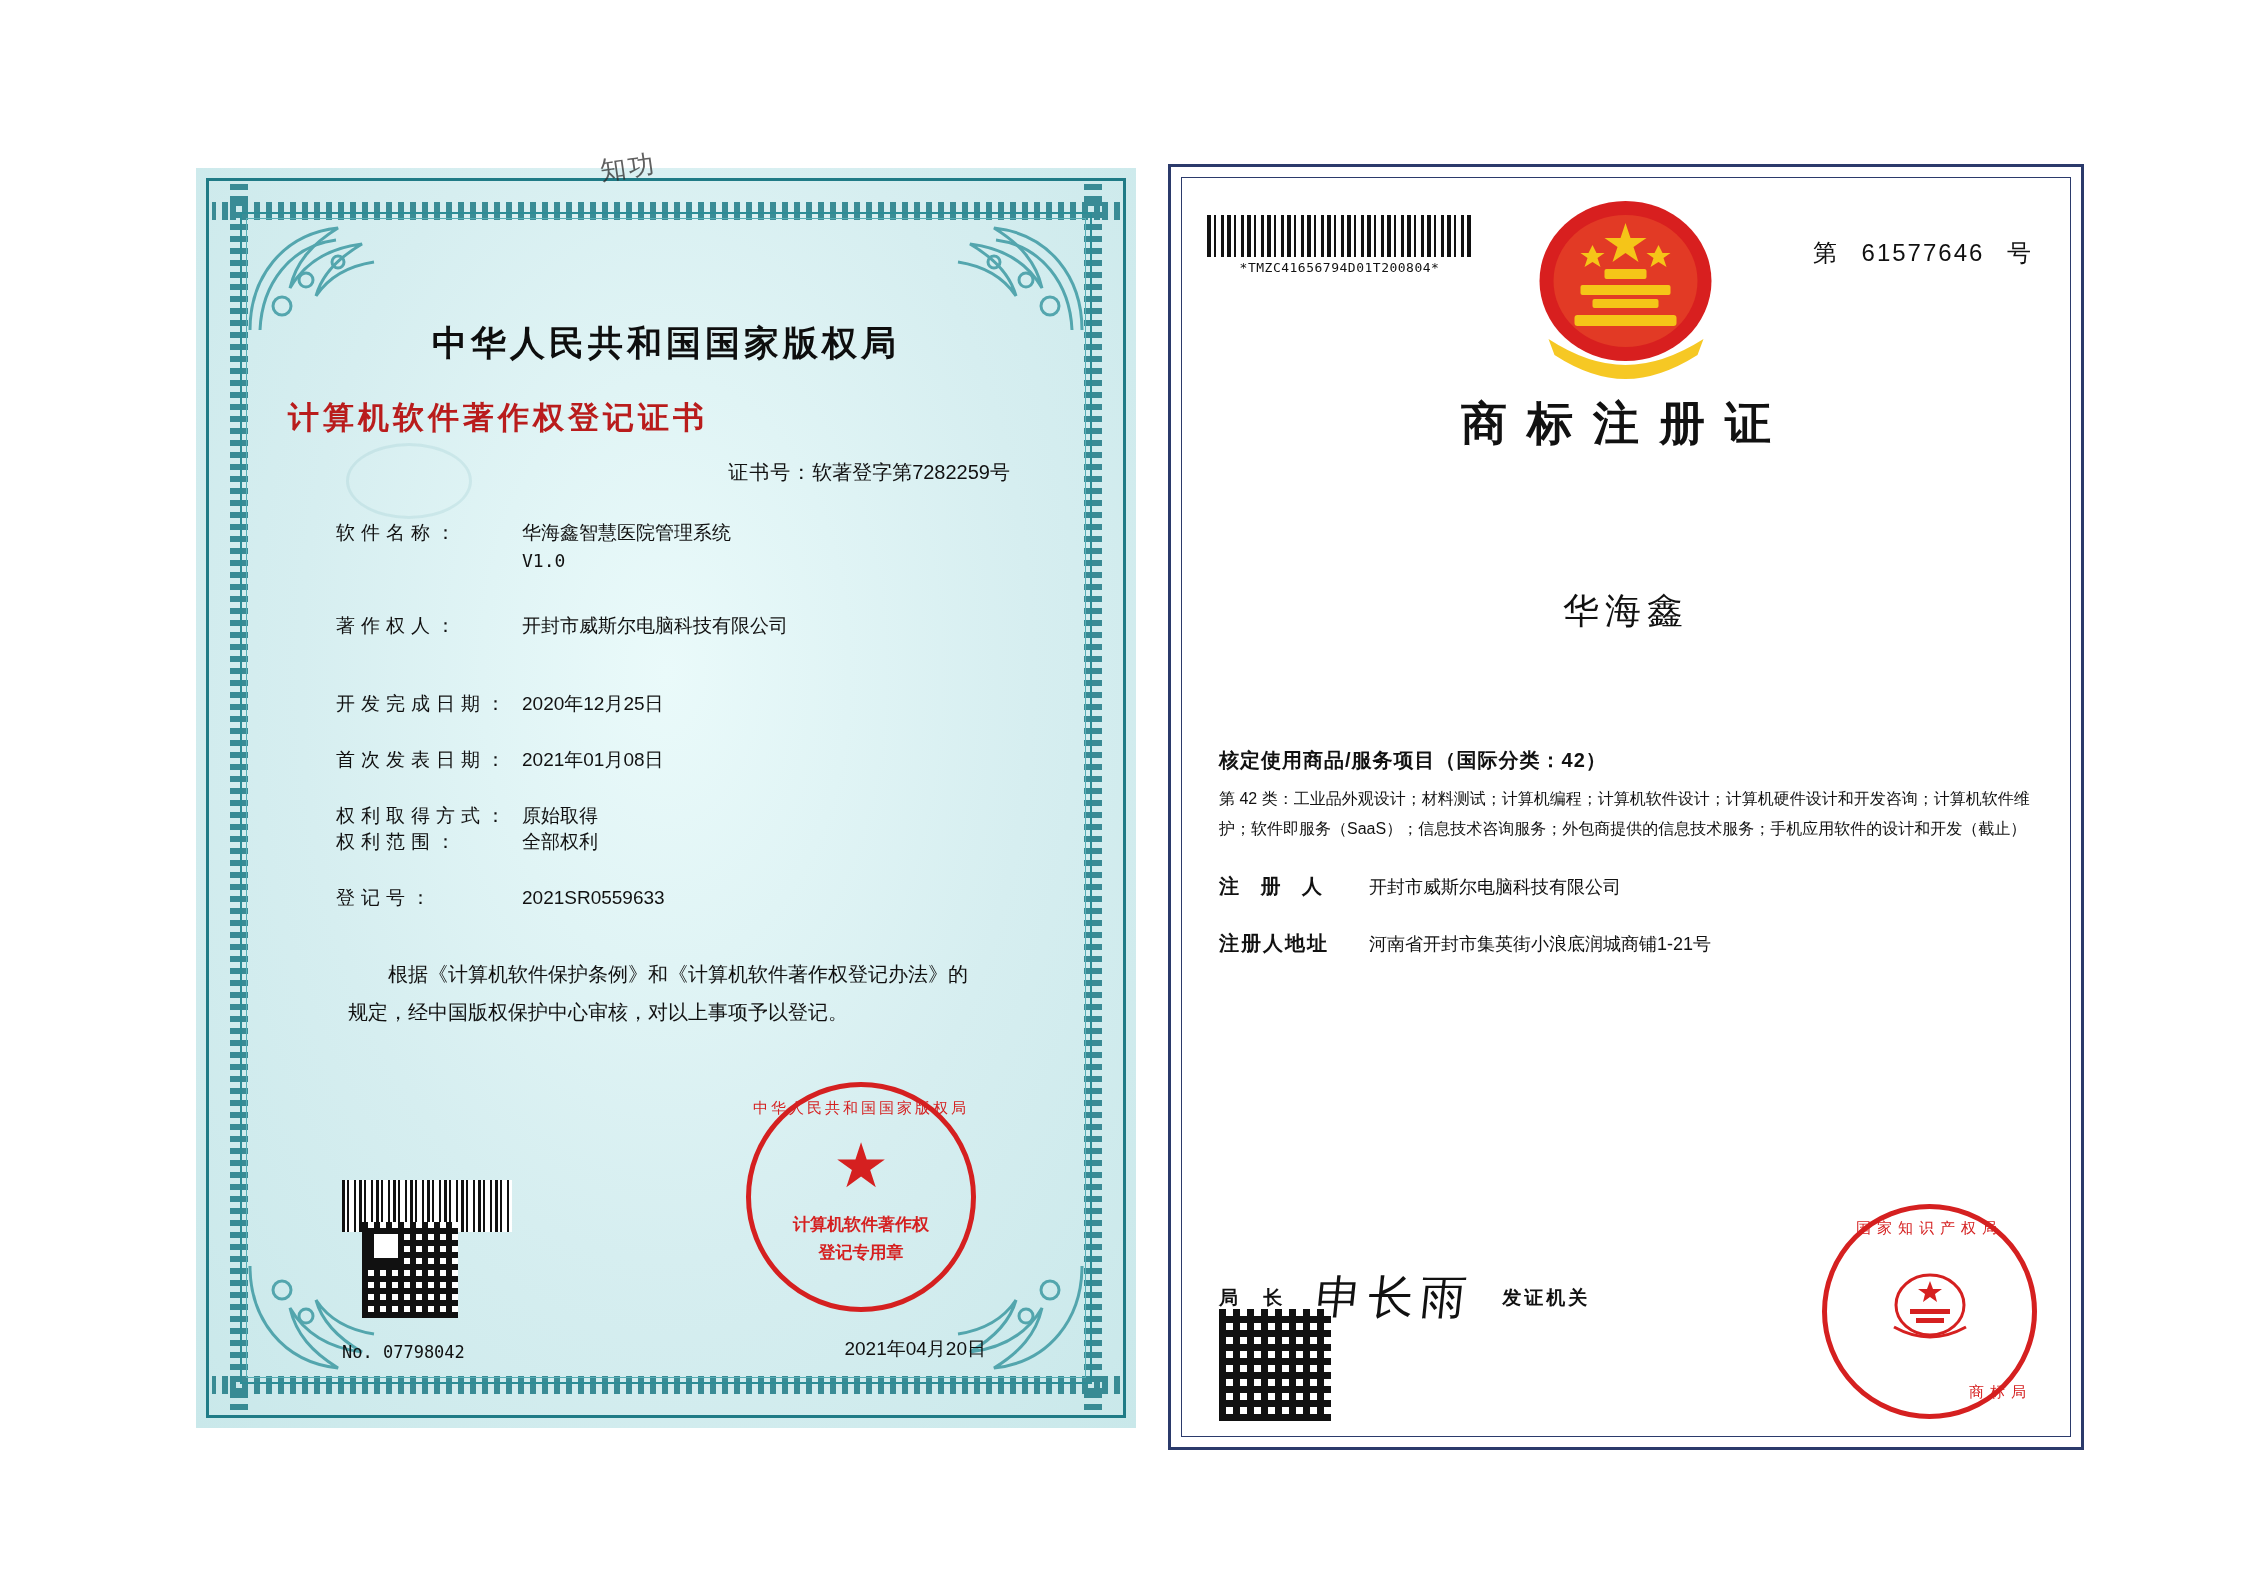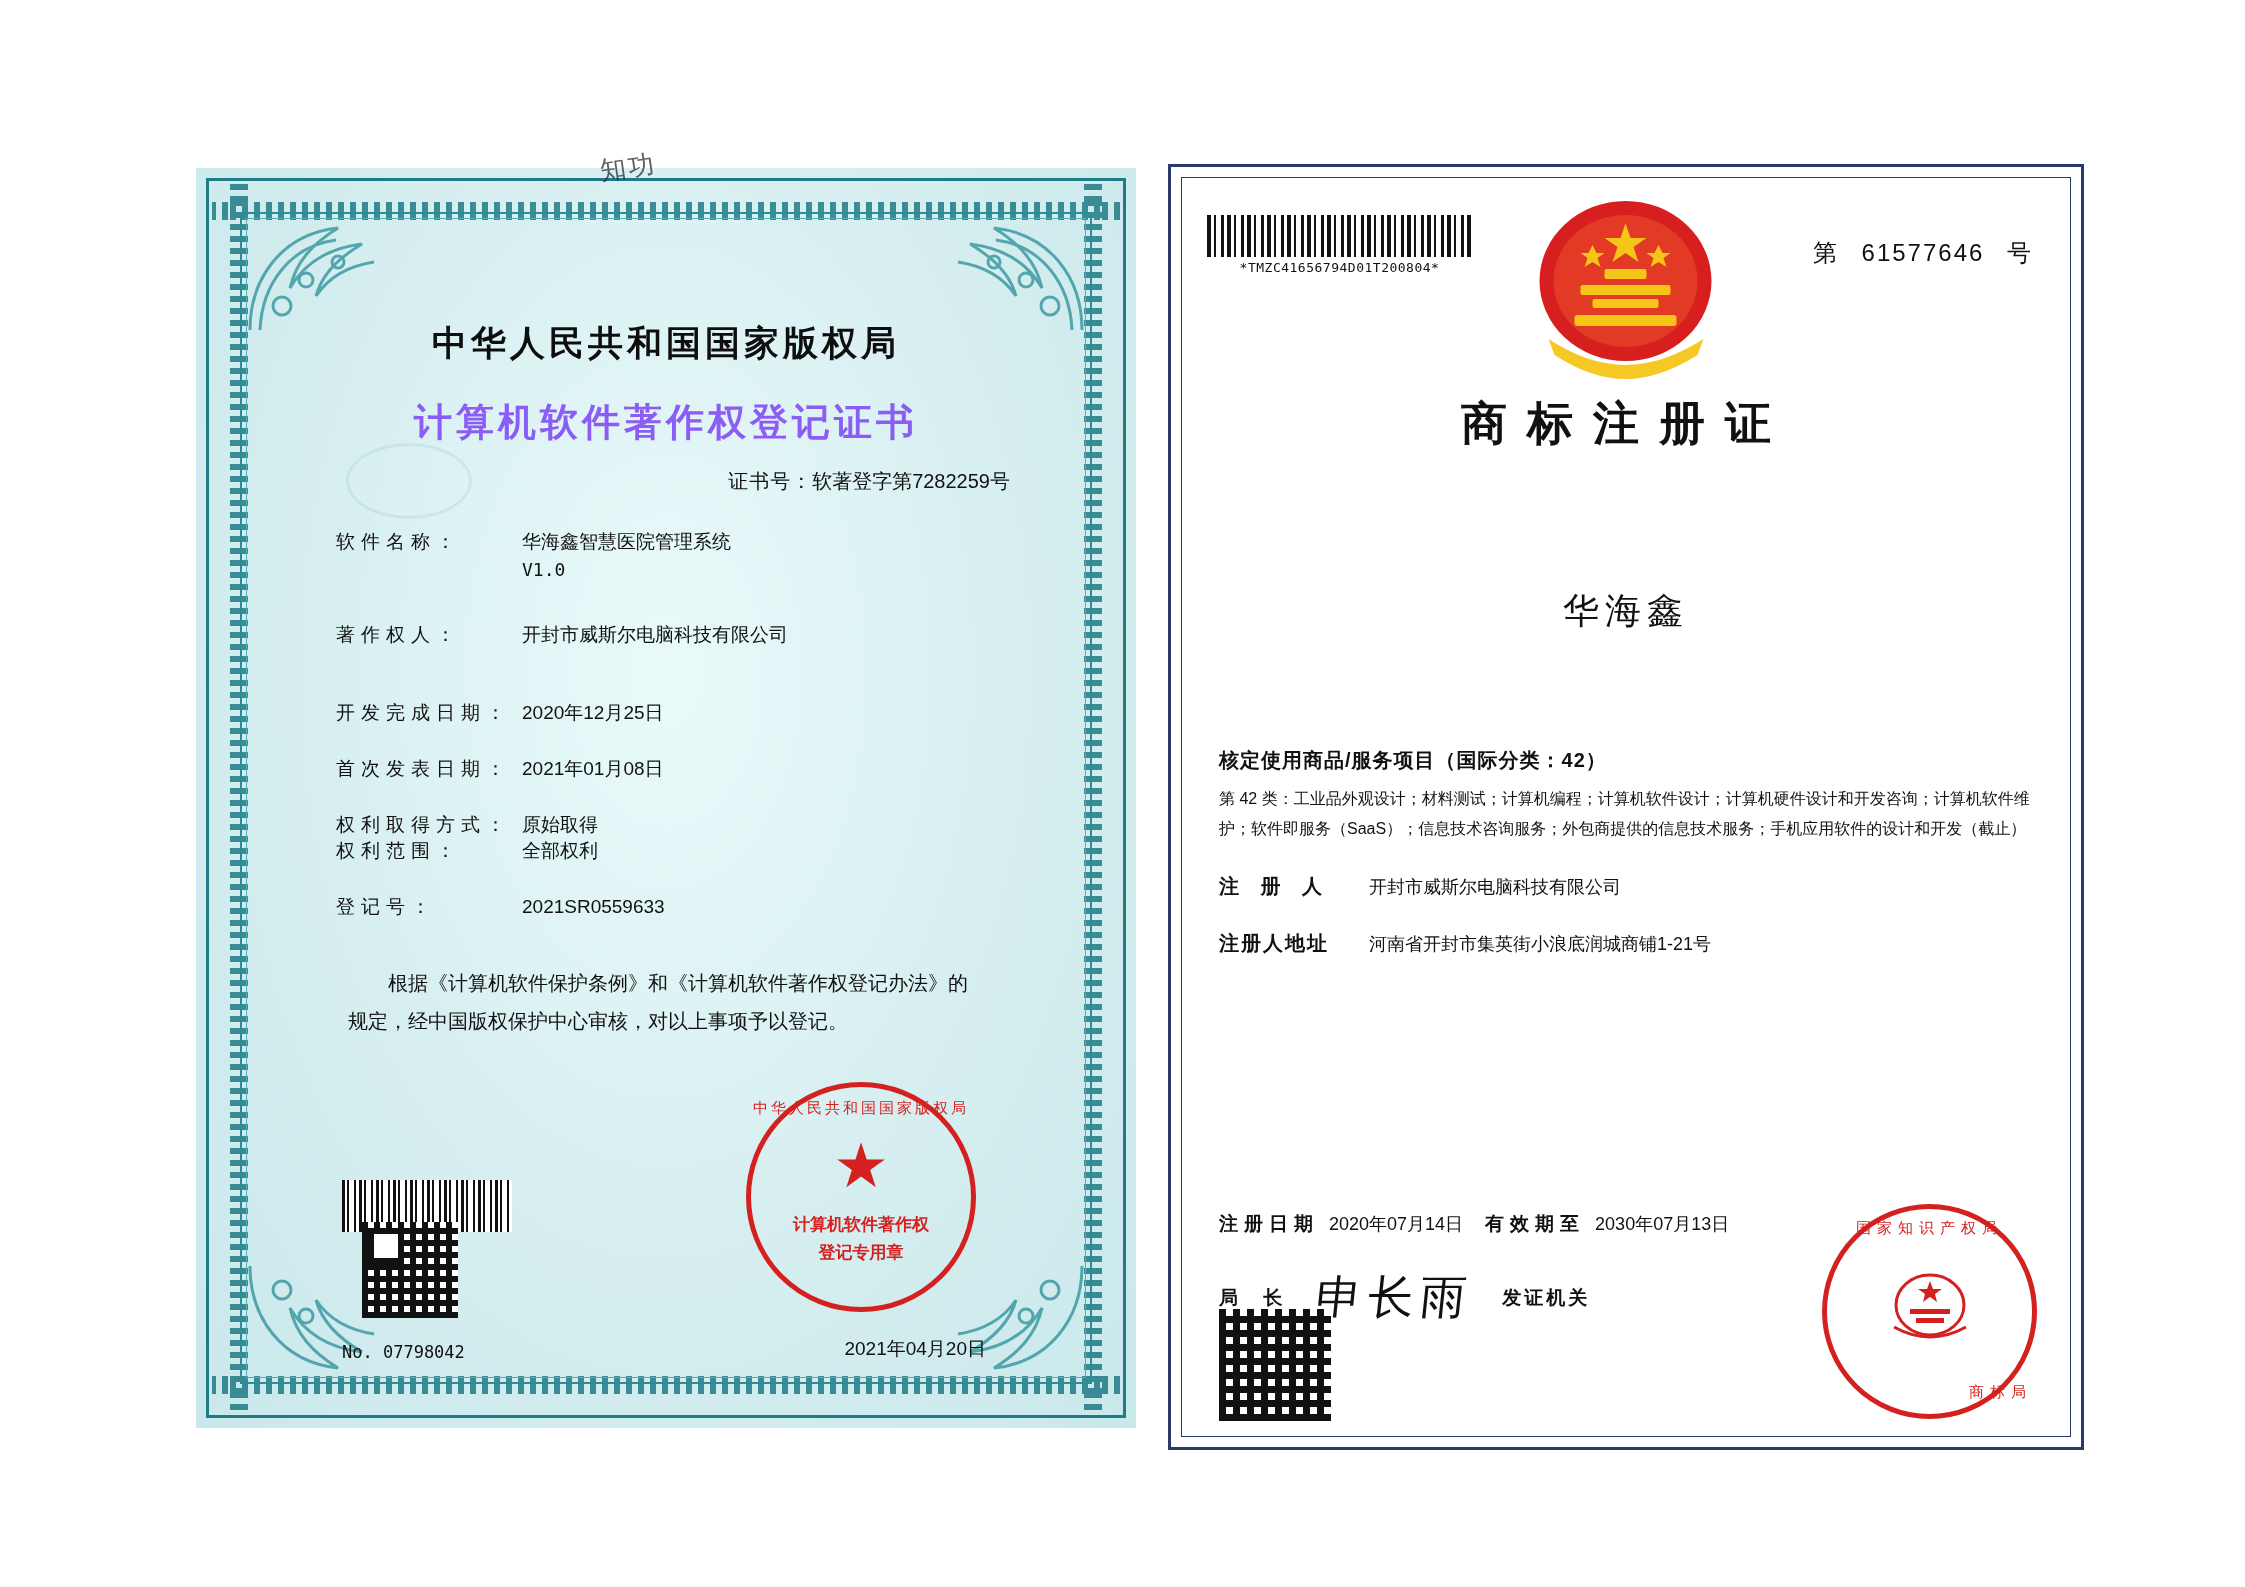--- a/index.html
+++ b/index.html
@@ -29,21 +29,21 @@
   .c-tl{left:46px;top:50px;}
   .c-tr{right:46px;top:50px;transform:scaleX(-1);}
   .c-bl{left:46px;bottom:50px;transform:scaleY(-1);}
   .c-br{right:46px;bottom:50px;transform:scale(-1,-1);}
 
   .hand-note{position:absolute;left:600px;top:150px;font-family:"Liberation Serif",serif;
      font-size:26px;color:#2b2b2b;transform:rotate(-8deg);letter-spacing:2px;opacity:.75;}
 
   .cl-body{position:absolute;left:92px;top:92px;right:92px;bottom:70px;}
   .cl-title1{text-align:center;font-size:35px;font-weight:bold;letter-spacing:4px;color:#0e0e0e;margin-top:60px;font-family:"DejaVu Sans",sans-serif;}
-  .cl-title2{text-align:center;font-size:38px;font-weight:bold;letter-spacing:4px;color:#8b5cf6;margin-top:30px;font-family:"DejaVu Sans",sans-serif;}
+  .cl-title2{font-size:31px;font-weight:bold;letter-spacing:4px;color:#b91c1c;margin-top:30px;font-family:"DejaVu Sans",sans-serif;}
   .cl-certno{text-align:right;font-size:20px;color:#111;margin-top:20px;padding-right:34px;}
   .cl-certno .lbl{letter-spacing:1px;}
 
   .watermark{position:absolute;left:150px;top:275px;width:120px;height:70px;border-radius:50%;
      border:3px solid rgba(120,180,185,.35);opacity:.5;}
 
   .row{display:flex;align-items:baseline;margin:0 0 0 48px;font-size:18px;}
   .row .k{width:186px;letter-spacing:6px;font-size:19px;color:#111;}
   .row .v{font-size:19px;color:#111;}
   .spaced{margin-top:30px;}
@@ -273,26 +273,20 @@
         <span class="k">注 册 人</span>
         <span class="v">开封市威斯尔电脑科技有限公司</span>
       </div>
       <div class="cr-field">
         <span class="k wide">注册人地址</span>
         <span class="v">河南省开封市集英街小浪底润城商铺1-21号</span>
       </div>
     </div>
 
     <div class="cr-bottom">
-      <div class="cr-dates">
-        <span class="lab">注册日期</span>
-        <span class="val">2020年07月14日</span>
-        <span class="lab">有效期至</span>
-        <span class="val">2030年07月13日</span>
-      </div>
       <div class="cr-signrow">
         <span class="lab">局 长</span>
         <span class="signature">申长雨</span>
         <span class="cr-issuer">发证机关</span>
       </div>
     </div>
 
     <div class="cr-qr"></div>
 
     <div class="cr-seal">

